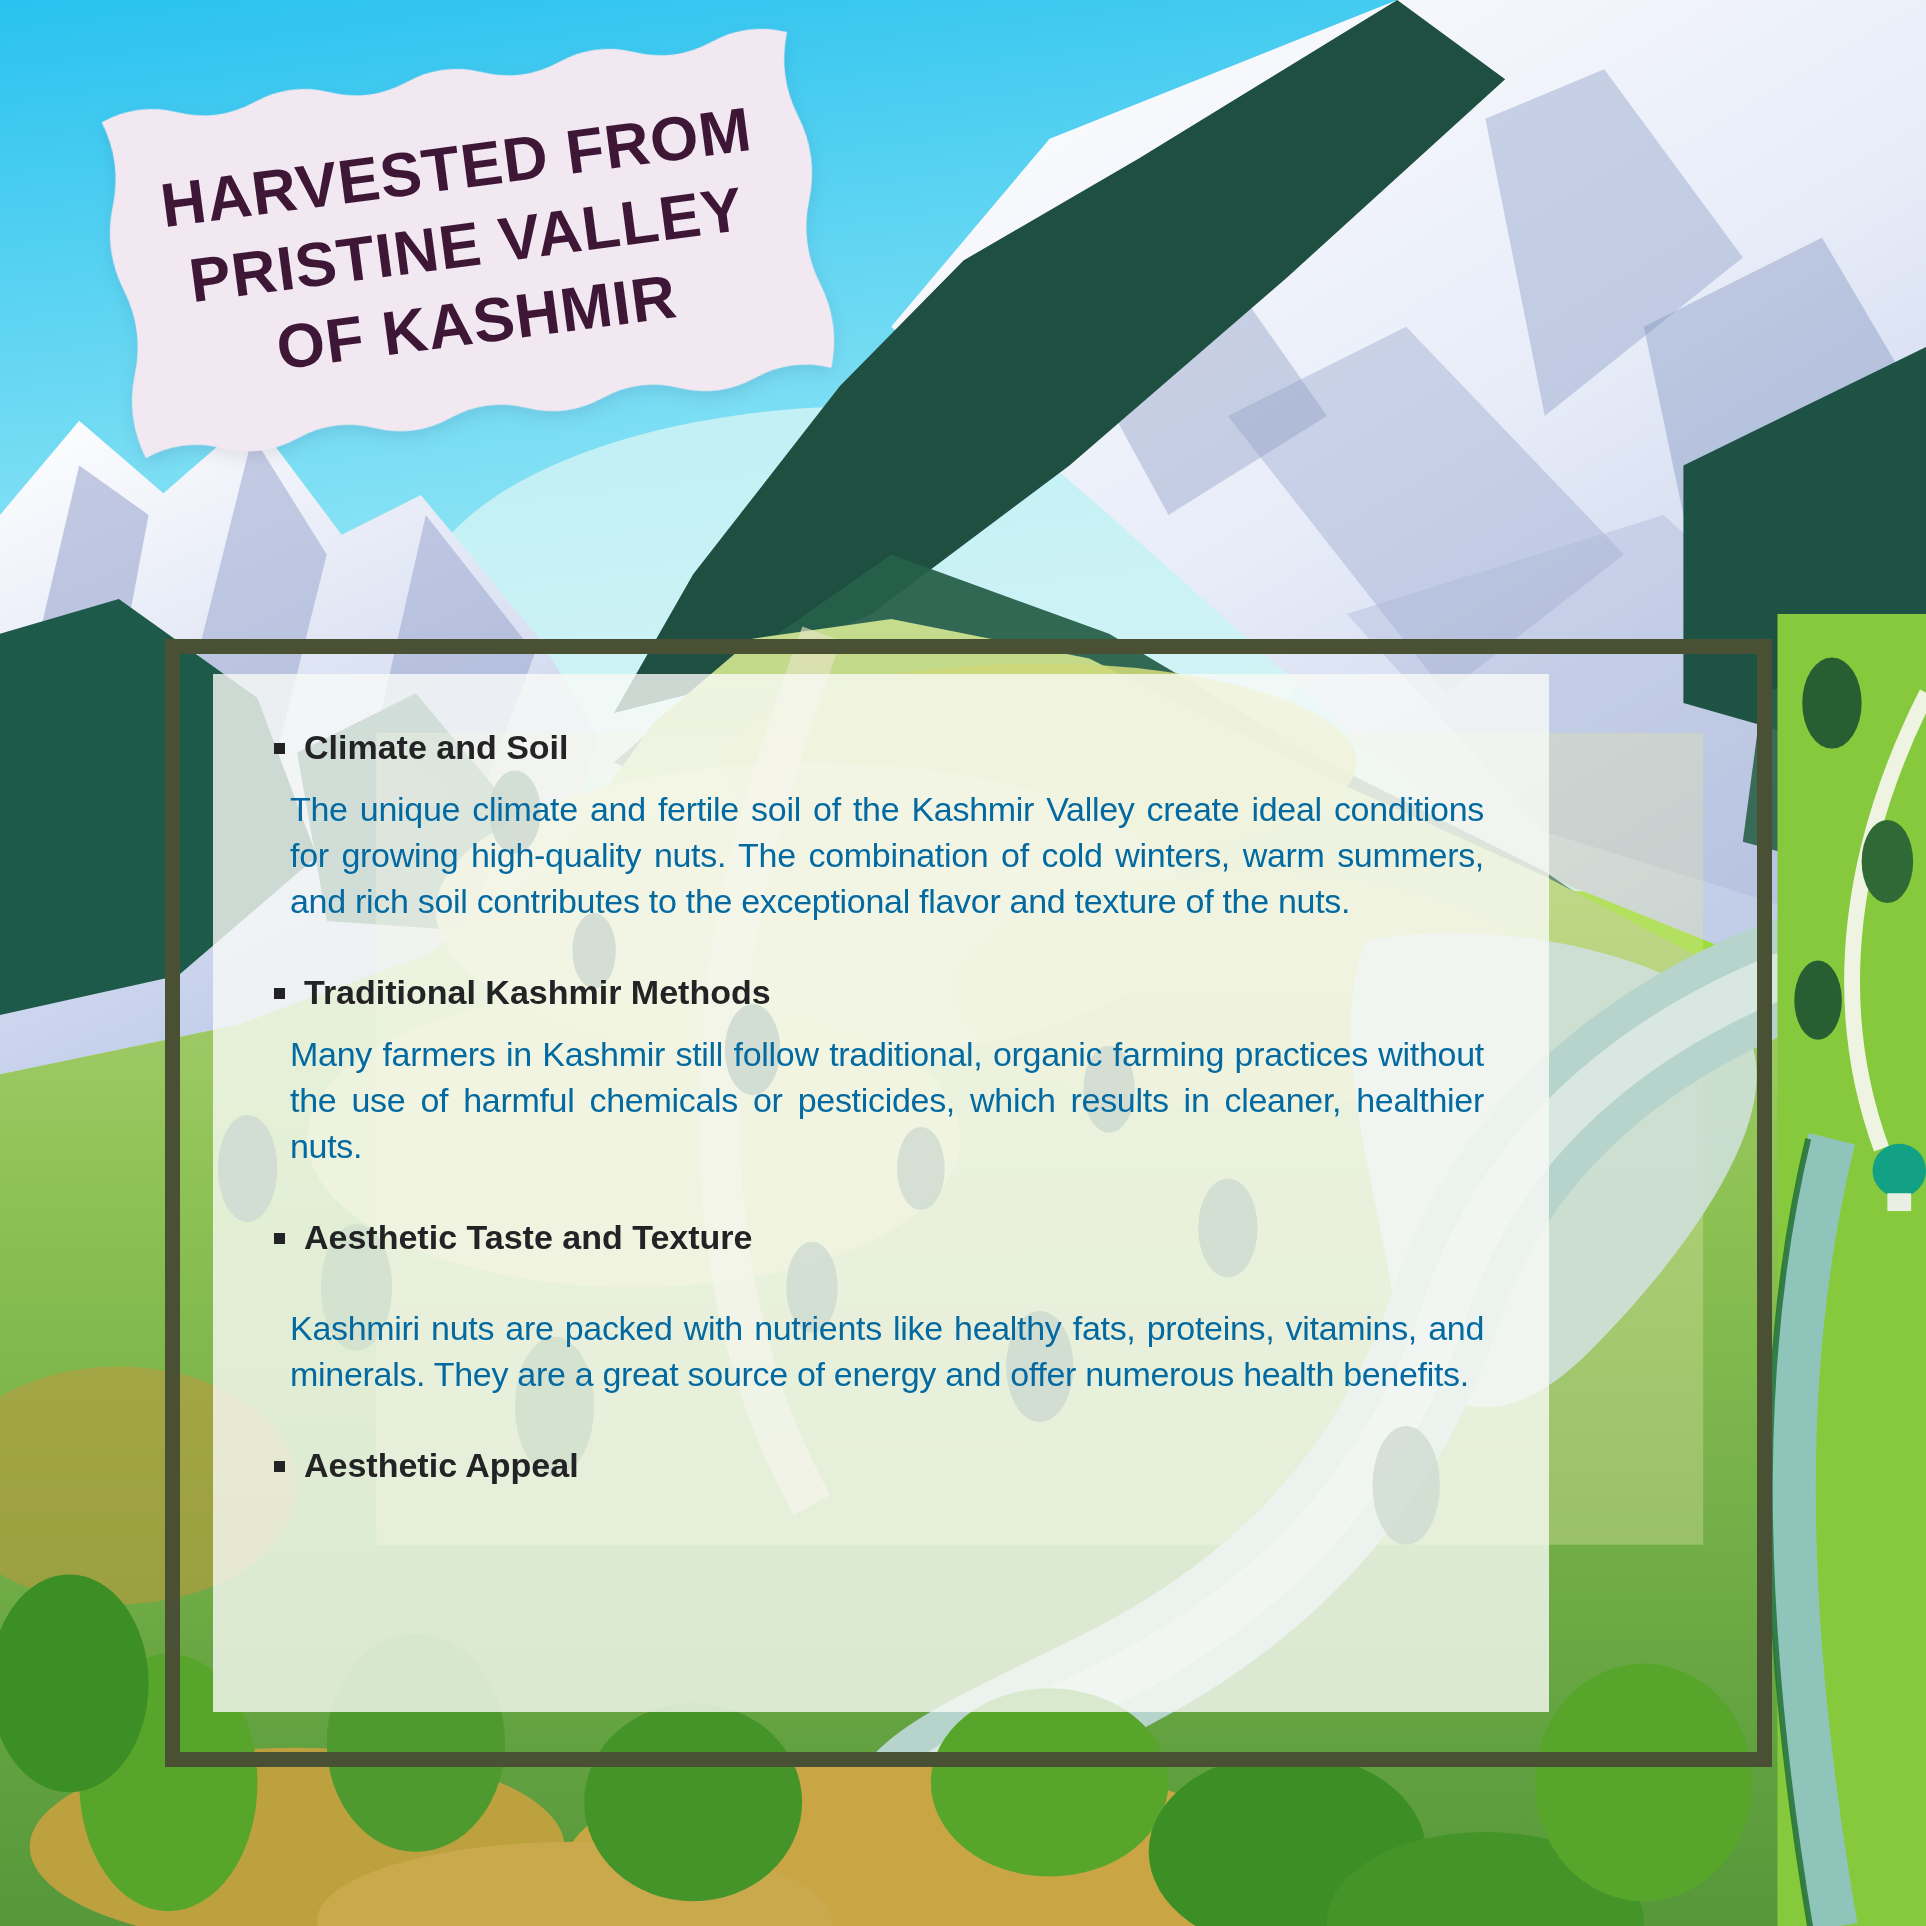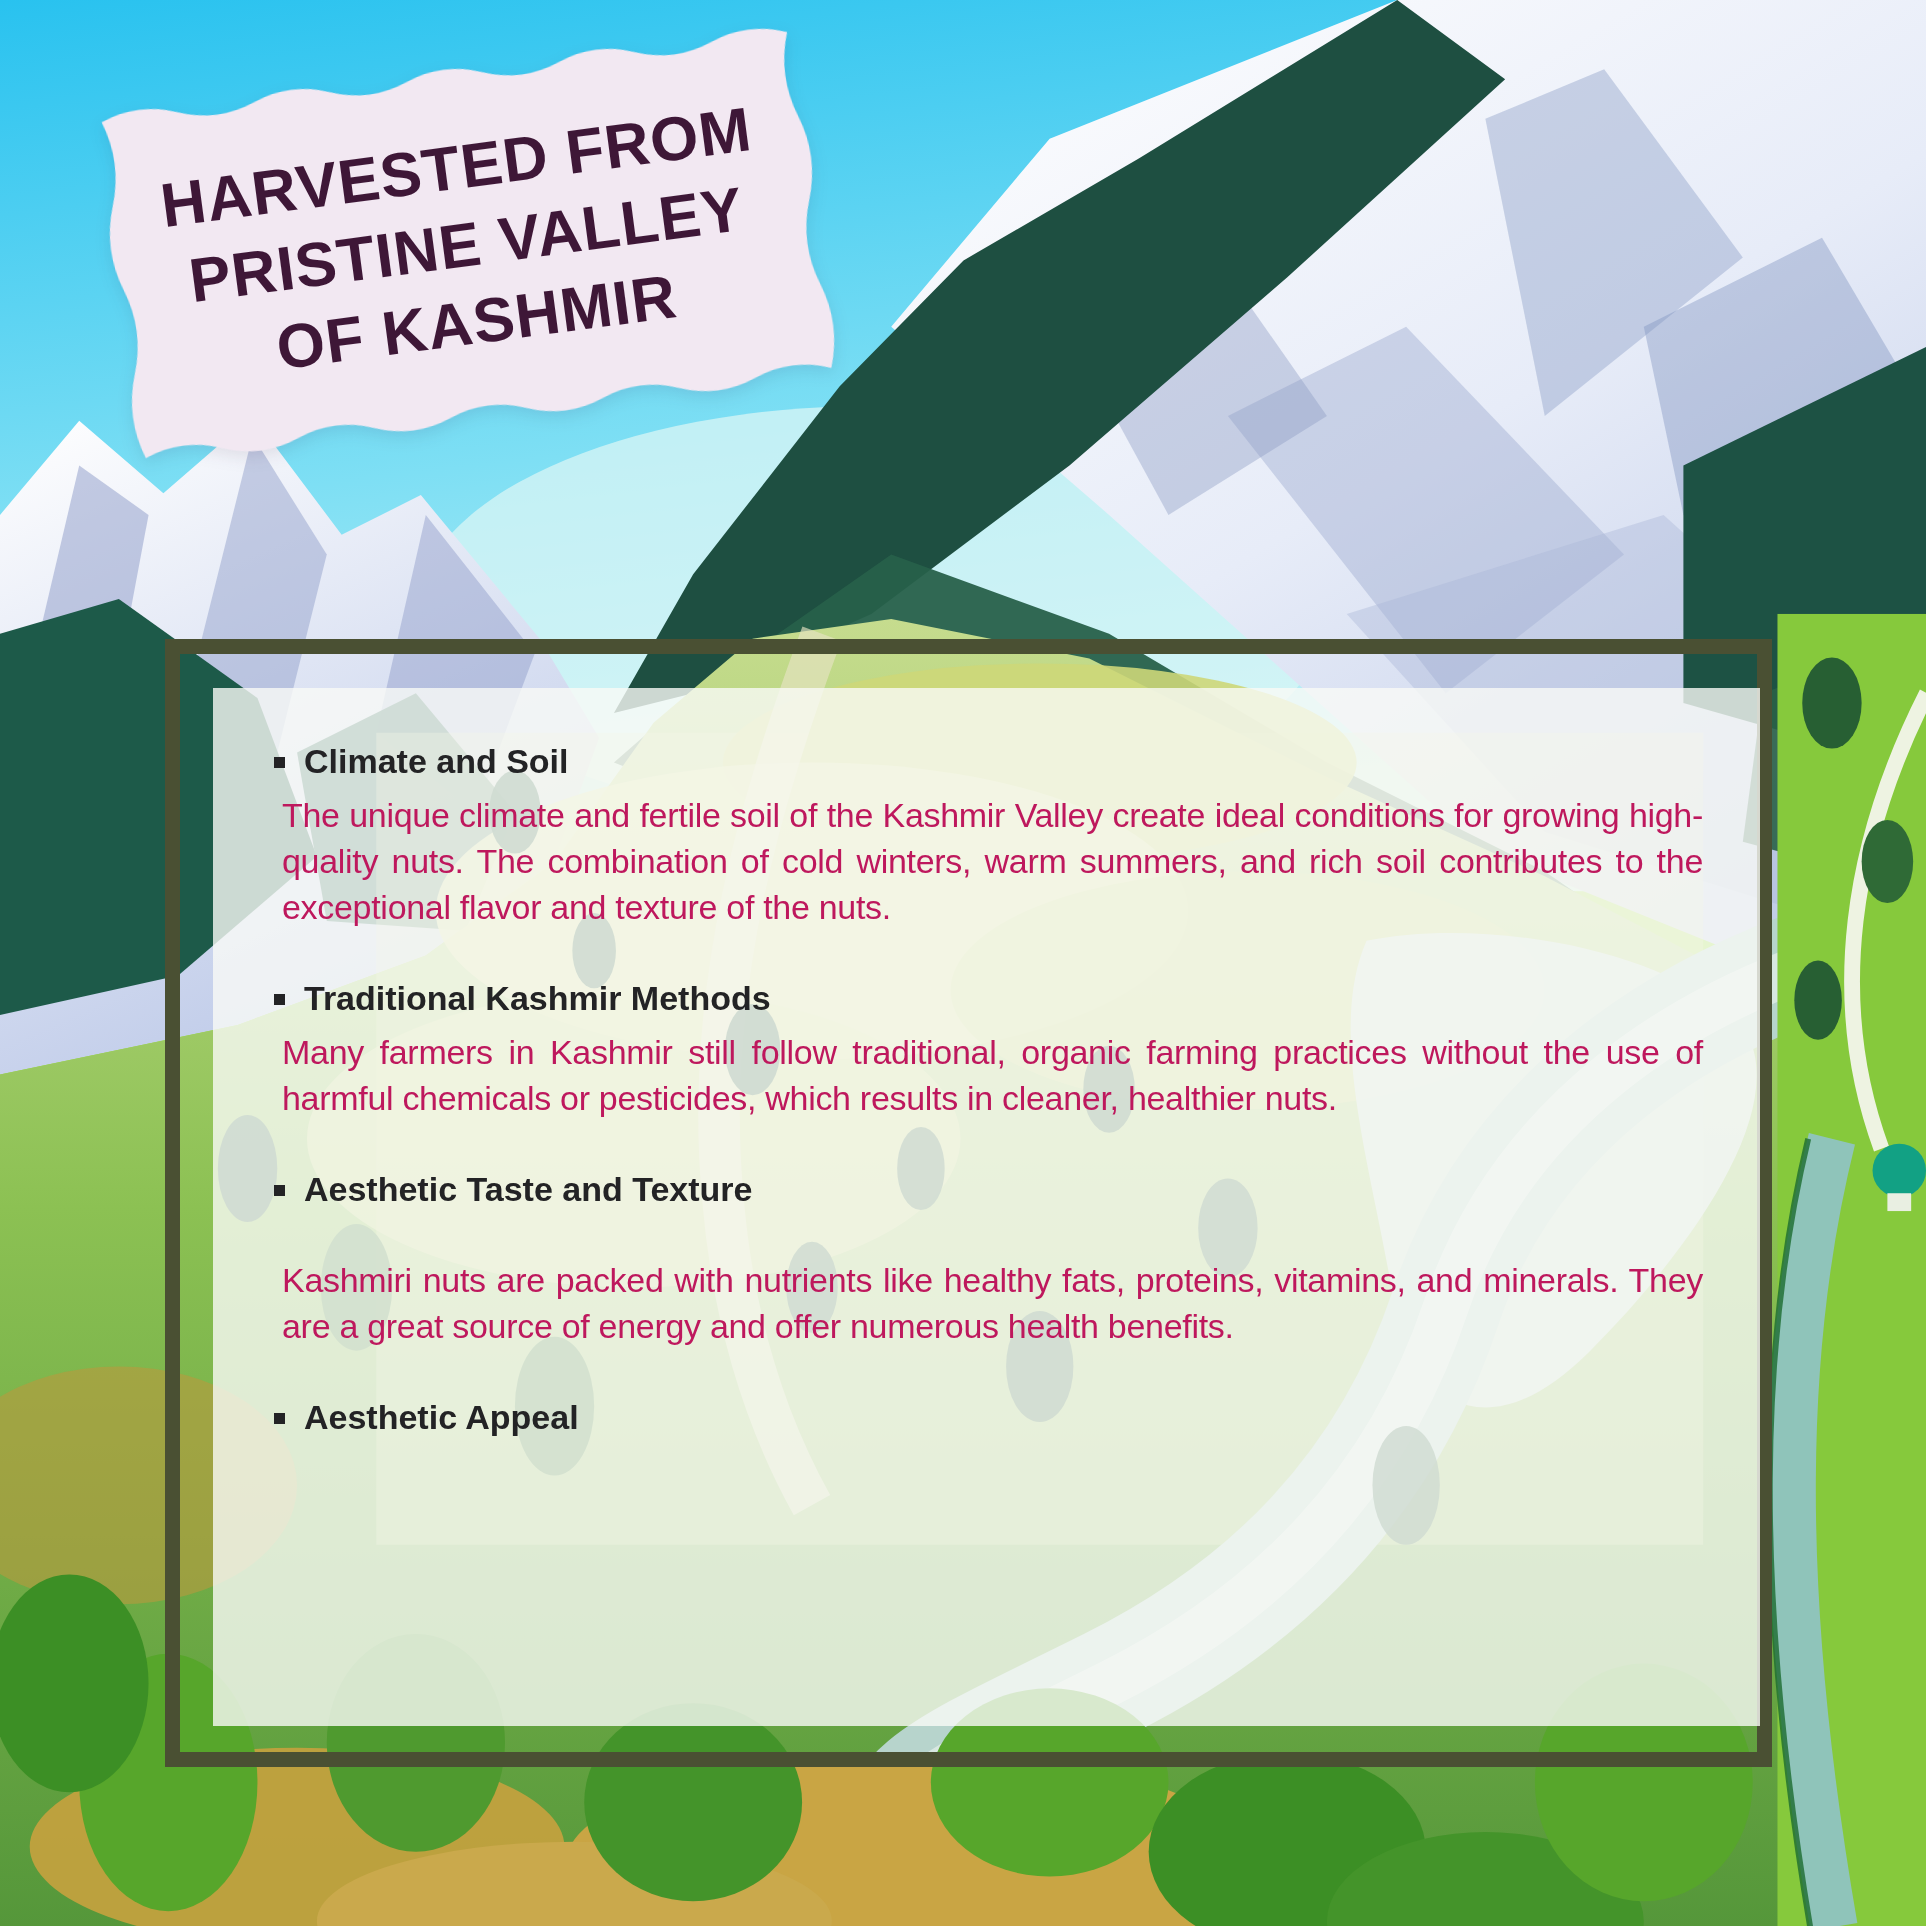--- a/index.html
+++ b/index.html
@@ -20,37 +20,37 @@
     align-items:center;justify-content:center;
     color:#3e1737;font-weight:700;font-size:62px;line-height:78px;
     letter-spacing:1px;text-align:center;white-space:nowrap;
   }
   
   .frame{
     position:absolute;left:165px;top:639px;width:1577px;height:1098px;
     border:15px solid #4a5033;background:transparent;
   }
   .panel{
-    position:absolute;left:213px;top:688px;width:1547px;height:1038px;
+    position:absolute;left:213px;top:674px;width:1336px;height:1038px;
     background:rgba(249,250,246,0.80);
     box-sizing:border-box;padding:50px 49px 0 61px;
     color:#2e2e2f;
   }
   .section{margin-bottom:45px;}
   .sec-head{
     display:flex;align-items:center;gap:19px;
     font-weight:700;font-size:34px;line-height:46px;color:#232325;
   }
   .bullet{
     width:11px;height:11px;background:#232325;flex:0 0 auto;
     display:inline-block;margin-top:2px;
   }
   .sec-body{
-    margin:8px;font-size:34px;line-height:46px;letter-spacing:-0.3px;
-    text-align:justify;color:#be185d;
+    margin:16px;font-size:34px;line-height:46px;letter-spacing:-0.3px;
+    text-align:justify;color:#0369a1;
   }
 </style>
 </head>
 <body>
 
 <svg id="scene" viewBox="0 0 1946 1946" preserveAspectRatio="none" aria-hidden="true">
   <defs>
     <linearGradient id="skyG" x1="0" y1="0" x2="0.25" y2="1">
       <stop offset="0" stop-color="#29c2ef"></stop>
       <stop offset="0.55" stop-color="#7edff4"></stop>

